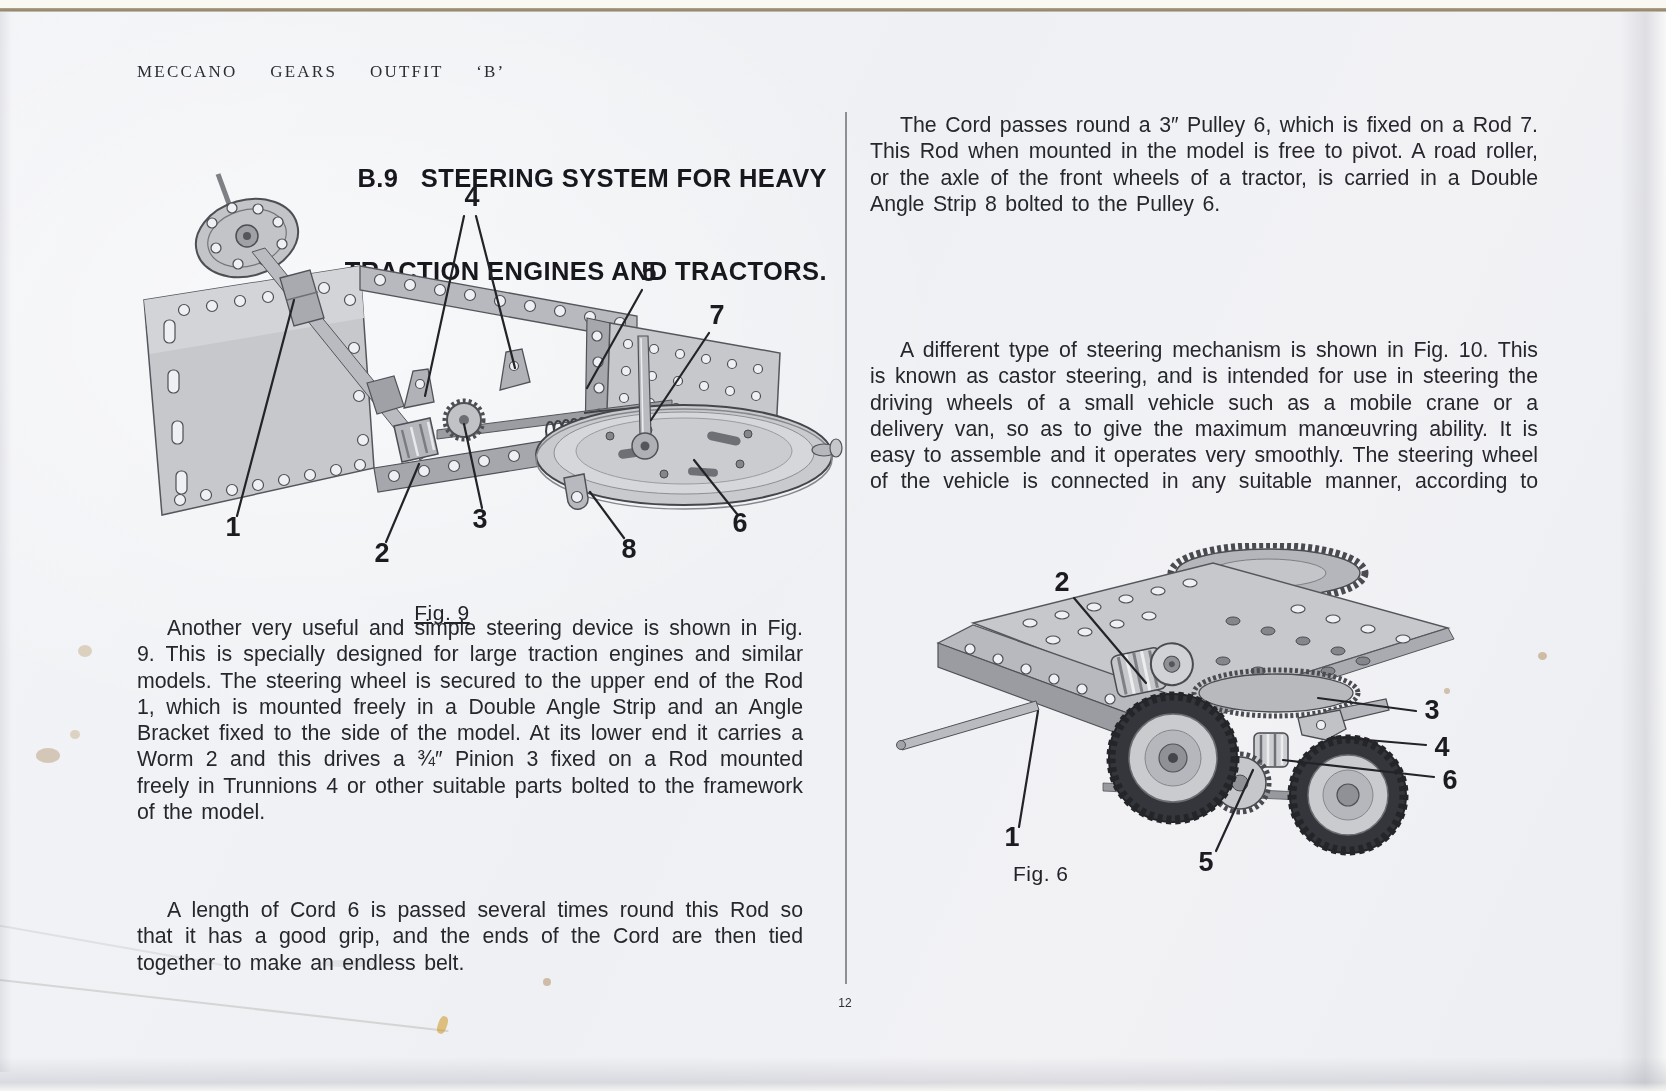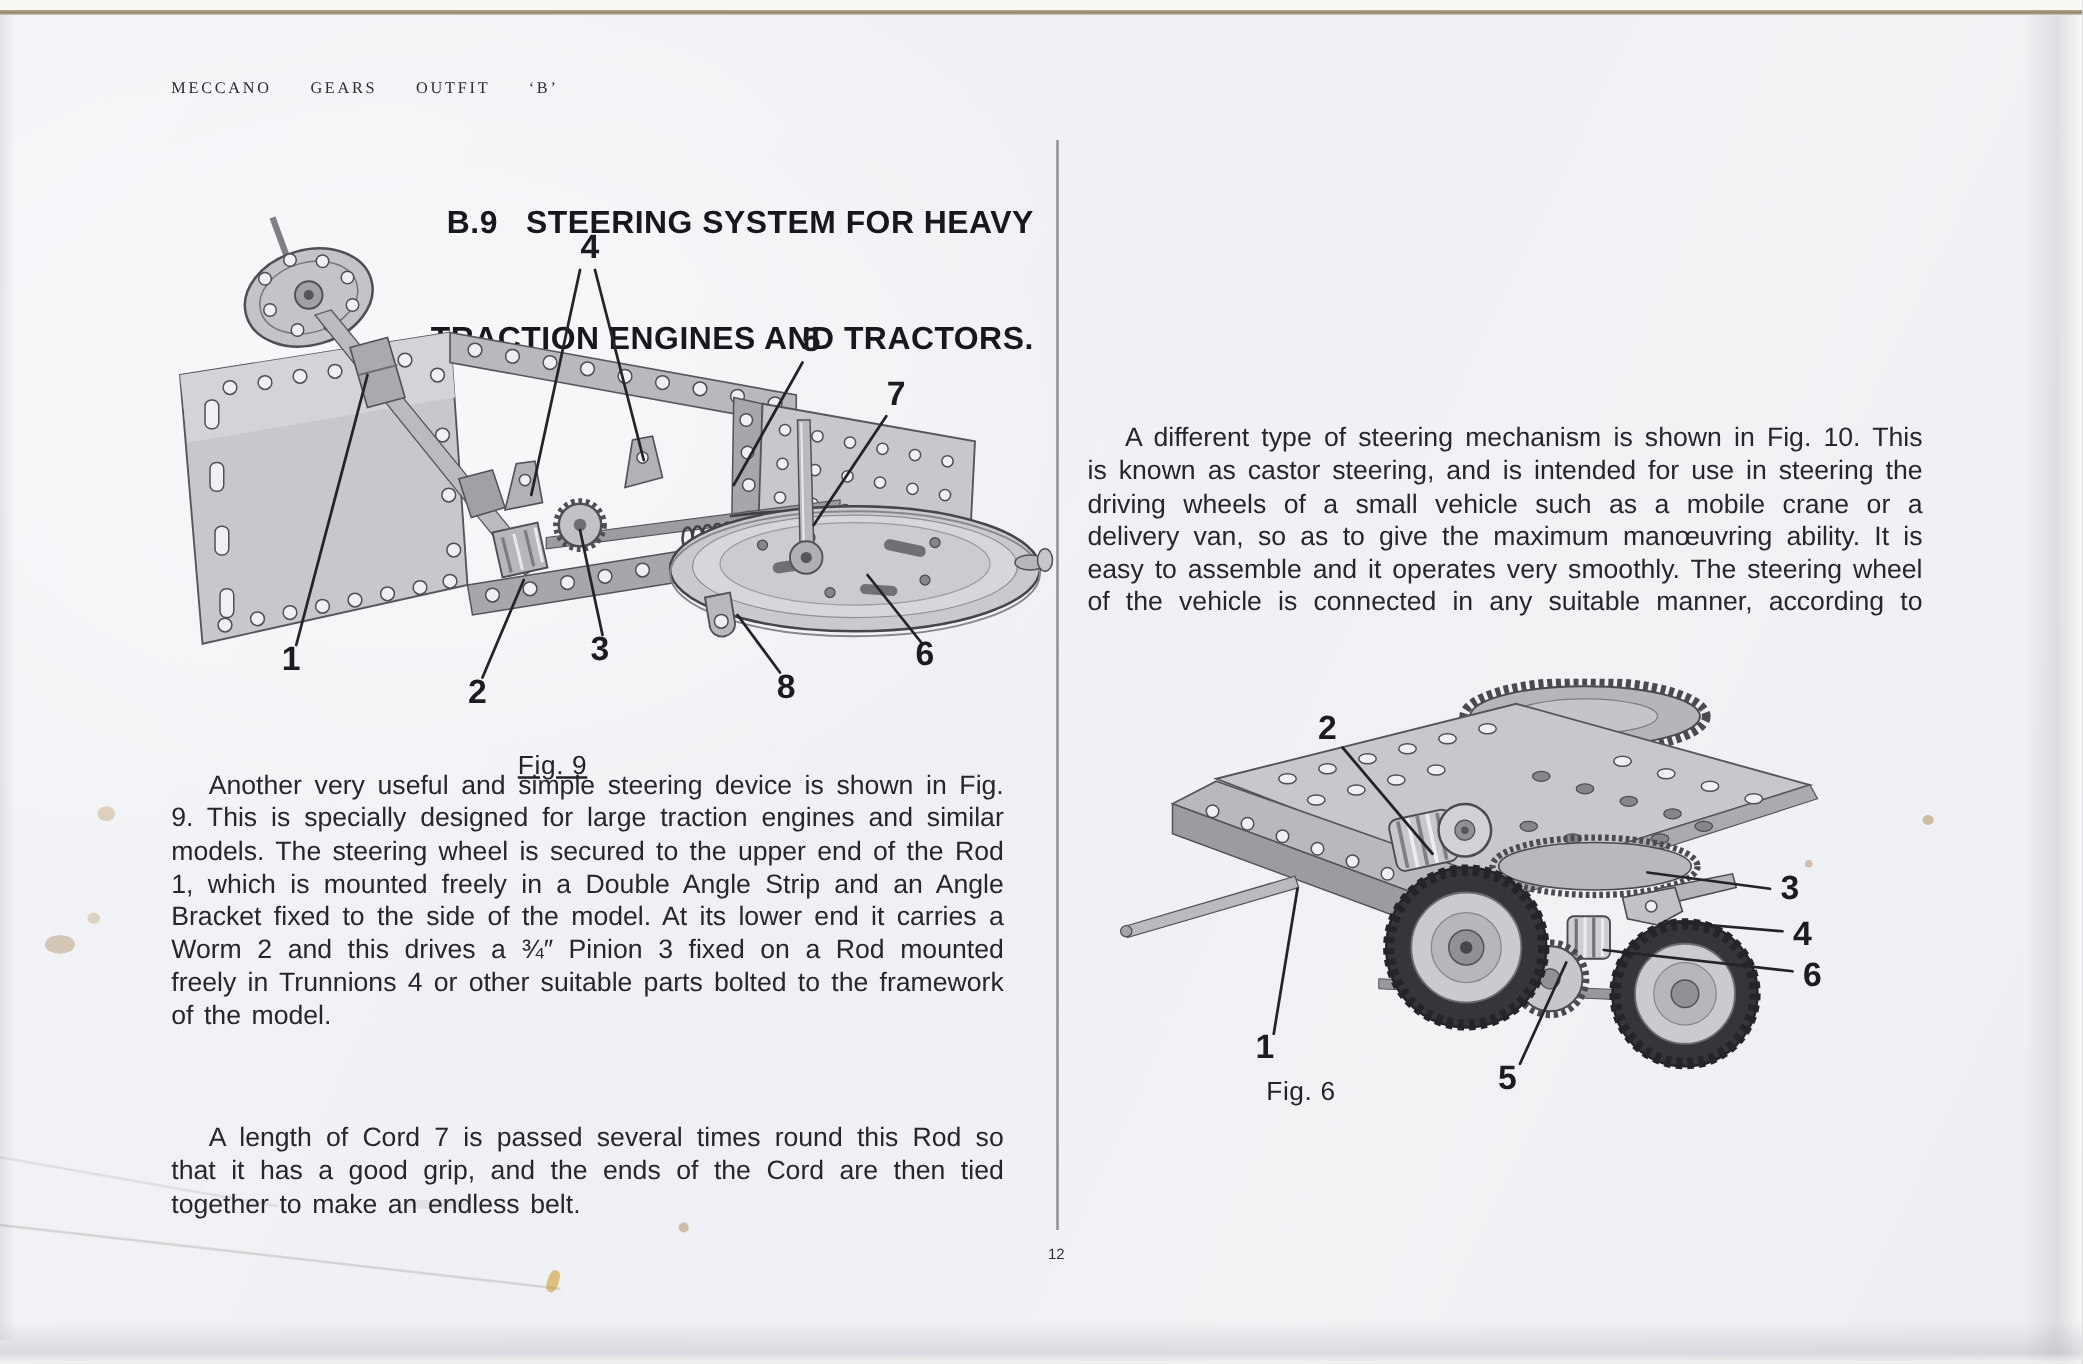--- a/index.html
+++ b/index.html
@@ -20,21 +20,21 @@
     background:linear-gradient(to right,rgba(255,255,255,0),rgba(125,125,138,.16) 55%,rgba(250,250,248,.7));}
   .bottom-edge{left:0;bottom:0;width:1666px;height:34px;
     background:linear-gradient(to bottom,rgba(0,0,0,0),rgba(125,125,140,.20) 75%,rgba(246,246,242,.8));}
   .left-edge{left:0;top:12px;width:12px;height:1060px;
     background:linear-gradient(to right,rgba(125,125,140,.14),rgba(0,0,0,0));}
   .crease{background:rgba(120,115,102,.22);border-radius:2px;}
   .stain{border-radius:50%;}
   
   .running-header{
     left:137px;top:62px;font-family:"Liberation Serif","DejaVu Serif",serif;
-    font-size:13px;letter-spacing:2.2px;word-spacing:10px;color:#2b2b33;white-space:pre;
+    font-size:17px;letter-spacing:2.2px;word-spacing:10px;color:#2b2b33;white-space:pre;
   }
   .heading{
     font-weight:bold;font-size:25.5px;line-height:31px;letter-spacing:.4px;
     color:#17171d;white-space:pre-wrap;
   }
   .h-left{left:137px;top:101px;width:690px;text-align:right;}
   .h-right{left:870px;top:281px;width:680px;}
   .body-par{
     font-size:21.3px;line-height:26.3px;text-align:justify;word-spacing:2.5px;
     color:#26262d;
@@ -255,22 +255,23 @@
       <text class="callout" x="250" y="394" text-anchor="middle">2</text>
       <text class="callout" x="348" y="360" text-anchor="middle">3</text>
       <text class="callout" x="497" y="390" text-anchor="middle">8</text>
       <text class="callout" x="608" y="364" text-anchor="middle">6</text>
     </g>
   </svg>
 
   <div class="abs fig-caption cap9">Fig. 9</div>
 
   <div class="abs body-par lp1 p-indent">Another very useful and simple steering device is shown in Fig. 9.  This is specially designed for large traction engines and similar models.  The steering wheel is secured to the upper end of the Rod 1, which is mounted freely in a Double Angle Strip and an Angle Bracket fixed to the side of the model.  At its lower end it carries a Worm 2 and this drives a ¾″ Pinion 3 fixed on a Rod mounted freely in Trunnions 4 or other suitable parts bolted to the framework of the model.</div>
-  <div class="abs body-par lp2 p-indent">A length of Cord 7 is passed several times round this Rod so that it has a good grip, and the ends of the Cord are then tied together to make an endless belt.</div>
-
+  <div class="abs body-par lp2 p-indent">A length of Cord 6 is passed several times round this Rod so that it has a good grip, and the ends of the Cord are then tied together to make an endless belt.</div>
+
+  <div class="abs body-par rp1 p-indent">The Cord passes round a 3″ Pulley 6, which is fixed on a Rod 7.  This Rod when mounted in the model is free to pivot.  A road roller, or the axle of the front wheels of a tractor, is carried in a Double Angle Strip 8 bolted to the Pulley 6.</div>
   <div class="abs body-par rp2 p-indent jlast">A different type of steering mechanism is shown in Fig. 10.  This is known as castor steering, and is intended for use in steering the driving wheels of a small vehicle such as a mobile crane or a delivery van, so as to give the maximum manœuvring ability.  It is easy to assemble and it operates very smoothly.  The steering wheel of the vehicle is connected in any suitable manner, according to</div>
 
   <svg class="abs" style="left:878px;top:543px;" width="610" height="330" viewBox="0 0 610 330">
 
     <g>
       <ellipse cx="390" cy="30" rx="97" ry="28" fill="none" stroke="#4a4b51" stroke-width="7" stroke-dasharray="4,3"></ellipse>
       <ellipse cx="390" cy="30" rx="92" ry="24" fill="#b4b6bb" stroke="#4a4b51" stroke-width="1.5"></ellipse>
       <ellipse cx="390" cy="30" rx="58" ry="14" fill="#c3c5c9" stroke="#7d7f84" stroke-width="1"></ellipse>
     </g>
 

